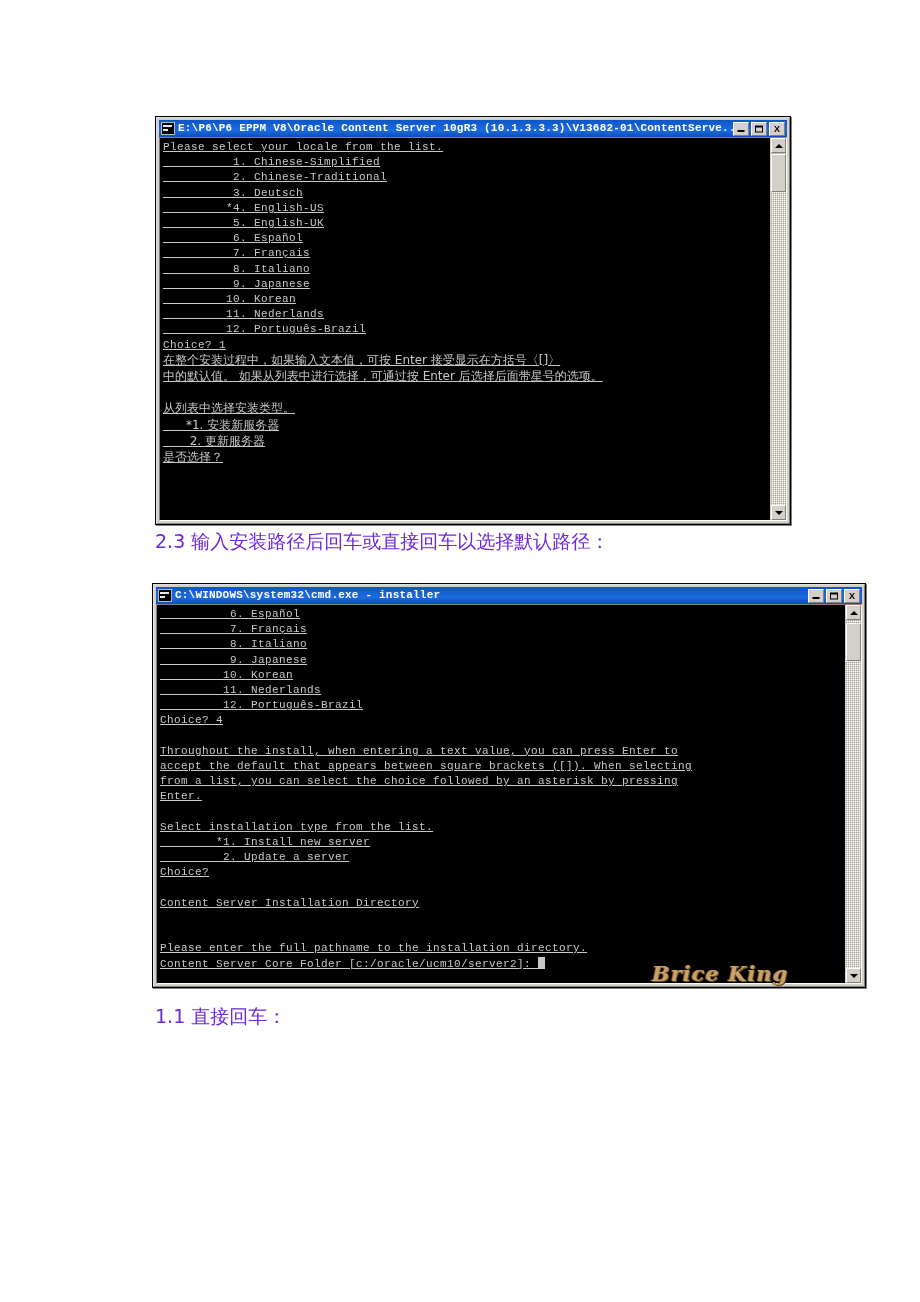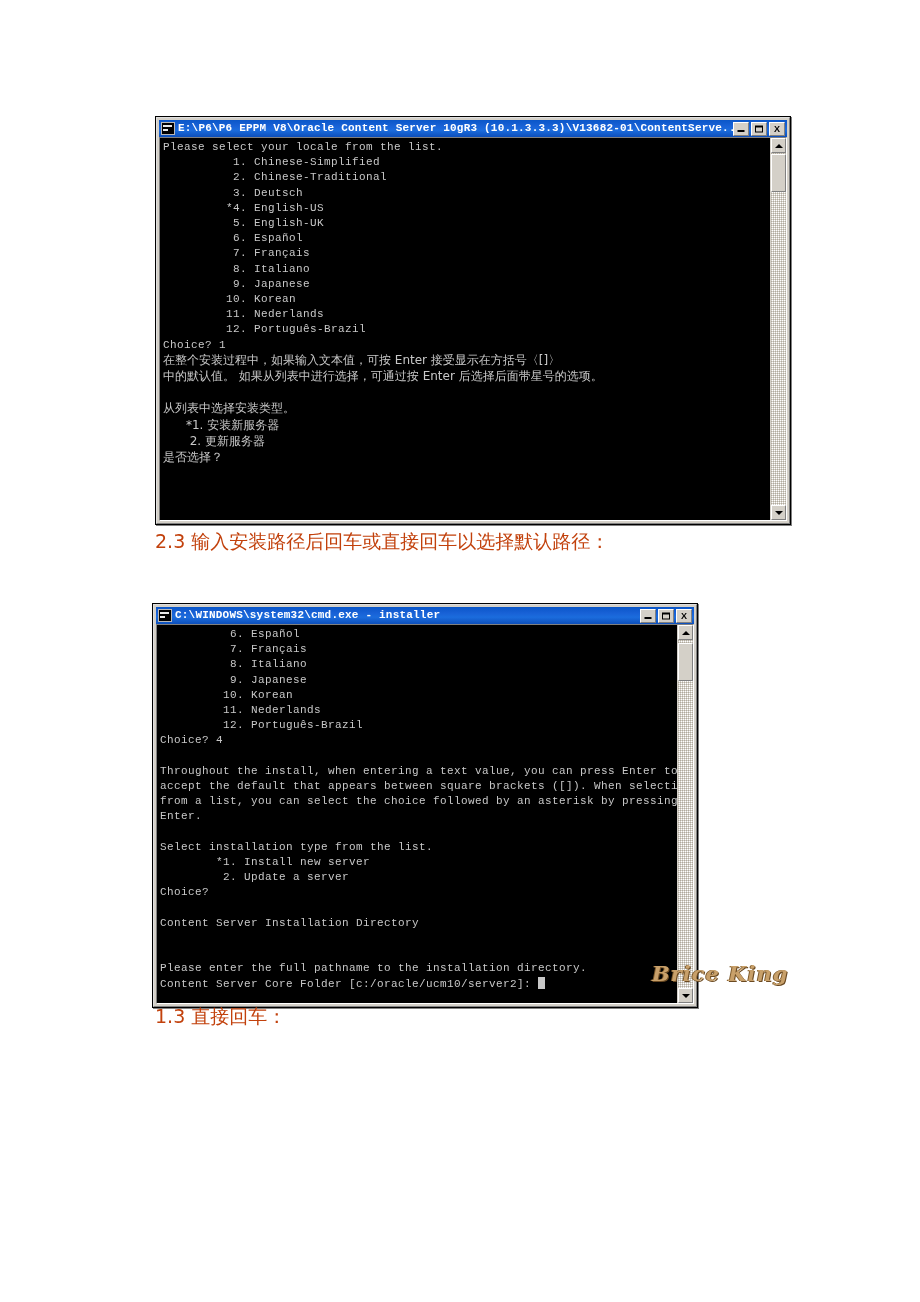--- a/index.html
+++ b/index.html
@@ -138,20 +138,21 @@
     color: #c8c8c8;
     font-family: "Liberation Mono", monospace;
     font-size: 11px;
     line-height: 15.2px;
     white-space: pre;
     padding: 2px 0 0 3px;
     overflow: hidden;
     position: relative;
     z-index: 2;
     letter-spacing: 0.4px;
+    text-decoration: underline;
   }
   .console-text .cn {
     font-family: "DejaVu Sans", sans-serif;
     letter-spacing: 0;
     font-size: 12px;
   }
   .cursor-block {
     display: inline-block;
     width: 7px;
     height: 12px;
@@ -212,32 +213,31 @@
     top: 116px;
     width: 636px;
     height: 409px;
   }
   #win-locale .sb-thumb { top: 16px; height: 38px; }
 
   
   #win-installer {
     left: 152px;
     top: 583px;
-    width: 546px;
+    width: 714px;
     height: 405px;
-    margin-top: 20px;
   }
   #win-installer .sb-thumb { top: 18px; height: 38px; }
 
   
   .doc-line {
     position: absolute;
     font-family: "DejaVu Sans", sans-serif;
     font-size: 19px;
-    color: #c2410c;
+    color: #6d28d9;
     white-space: nowrap;
     line-height: 26px;
   }
   #doc-line-23 { left: 155px; top: 528px; }
   #doc-line-24 { left: 155px; top: 1003px; }
 
   
   .wm-bdocx {
     position: absolute;
     left: 246px;
@@ -386,15 +386,15 @@
               <span class="sb-arrow"></span>
             </div>
         </div>
       </div>
 
     </div>
   </div>
 
   <div class="wm-brice">Brice King</div>
 
-  <div class="doc-line" id="doc-line-24">1.3 直接回车：</div>
+  <div class="doc-line" id="doc-line-24">1.1 直接回车：</div>
 
 </div>
 
 </body></html>

